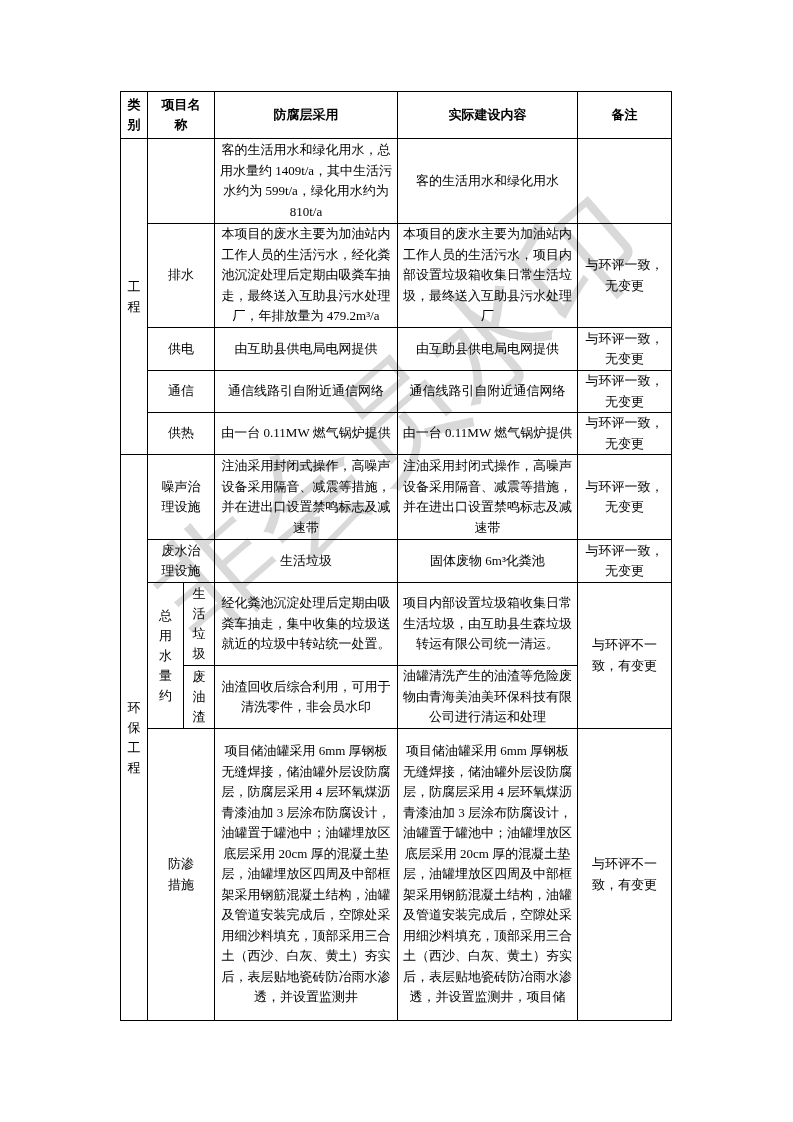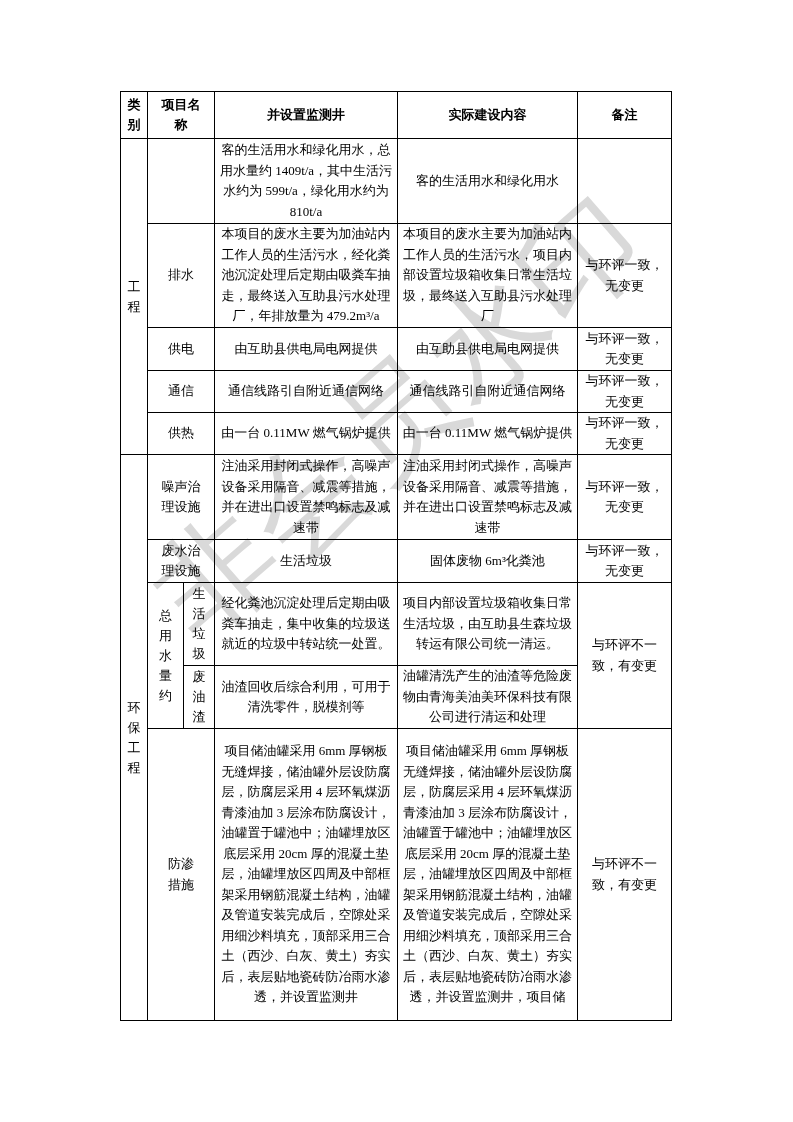--- a/index.html
+++ b/index.html
@@ -77,21 +77,21 @@
       <col style="width:180px">
       <col style="width:94px">
     </colgroup>
 
     <tbody>
         <tr style="height:47px">
       <td class="hdr">类
 别</td>
       <td class="hdr" colspan="2">项目名
 称</td>
-      <td class="hdr">并设置监测井</td>
+      <td class="hdr">防腐层采用</td>
       <td class="hdr">实际建设内容</td>
       <td class="hdr">备注</td>
     </tr>
 
     <tr style="height:85px">
       <td rowspan="5" class="vtop">
         <div class="vcol">工程</div>
       </td>
       <td colspan="2"></td>
       <td class="content">客的生活用水和绿化用水，总用水量约 1409t/a，其中生活污水约为 599t/a，绿化用水约为 810t/a</td>
@@ -155,21 +155,21 @@
       </td>
       <td class="content">经化粪池沉淀处理后定期由吸粪车抽走，集中收集的垃圾送就近的垃圾中转站统一处置。</td>
       <td class="content">项目内部设置垃圾箱收集日常生活垃圾，由互助县生森垃圾转运有限公司统一清运。</td>
       <td rowspan="2">与环评不一致，有变更</td>
     </tr>
 
     <tr style="height:63px">
       <td>
         <div class="vcol">废油渣</div>
       </td>
-      <td class="content">油渣回收后综合利用，可用于清洗零件，脱模剂等</td>
+      <td class="content">油渣回收后综合利用，可用于清洗零件，非会员水印</td>
       <td class="content">油罐清洗产生的油渣等危险废物由青海美油美环保科技有限公司进行清运和处理</td>
     </tr>
 
     <tr style="height:292px">
       <td colspan="2" class="pre">防渗
 措施</td>
       <td class="content">项目储油罐采用 6mm 厚钢板无缝焊接，储油罐外层设防腐层，防腐层采用 4 层环氧煤沥青漆油加 3 层涂布防腐设计，油罐置于罐池中；油罐埋放区底层采用 20cm 厚的混凝土垫层，油罐埋放区四周及中部框架采用钢筋混凝土结构，油罐及管道安装完成后，空隙处采用细沙料填充，顶部采用三合土（西沙、白灰、黄土）夯实后，表层贴地瓷砖防冶雨水渗透，并设置监测井</td>
       <td class="content">项目储油罐采用 6mm 厚钢板无缝焊接，储油罐外层设防腐层，防腐层采用 4 层环氧煤沥青漆油加 3 层涂布防腐设计，油罐置于罐池中；油罐埋放区底层采用 20cm 厚的混凝土垫层，油罐埋放区四周及中部框架采用钢筋混凝土结构，油罐及管道安装完成后，空隙处采用细沙料填充，顶部采用三合土（西沙、白灰、黄土）夯实后，表层贴地瓷砖防冶雨水渗透，并设置监测井，项目储</td>
       <td>与环评不一致，有变更</td>
     </tr>

